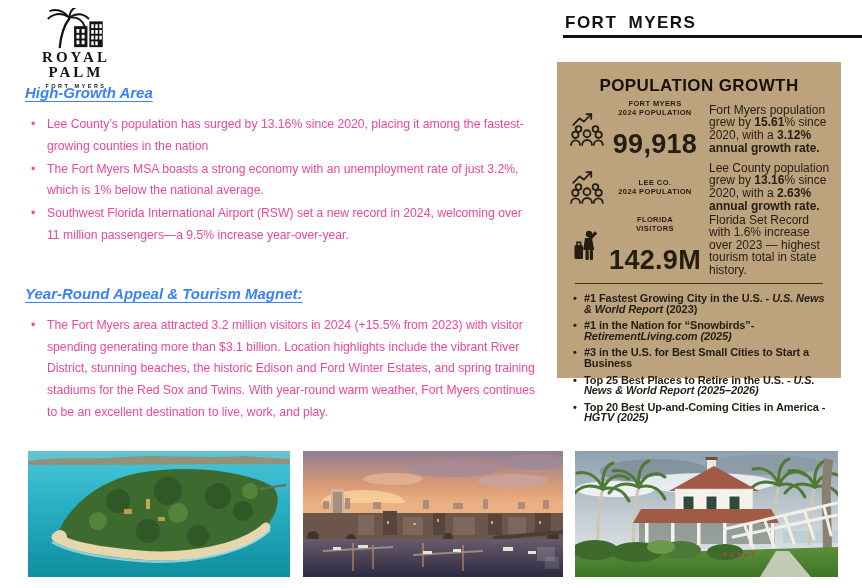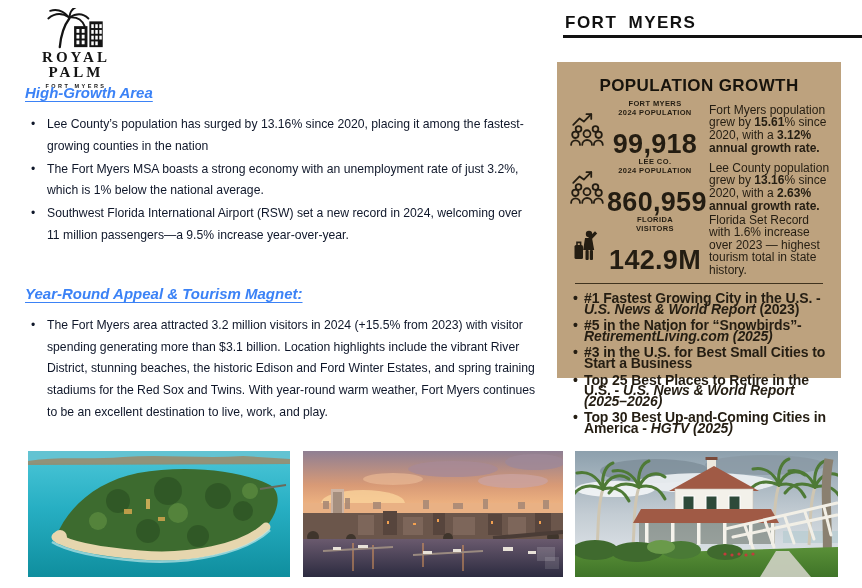--- a/index.html
+++ b/index.html
@@ -17,37 +17,37 @@
              letter-spacing:1.5px;word-spacing:5px;color:#111;}
   .hdr-rule{position:absolute;left:563px;top:35px;width:299px;height:3px;background:#111;}
 
   
   .left-col{position:absolute;left:25px;top:84px;width:512px;}
   .sec-head{font-size:15px;font-weight:bold;font-style:italic;margin:0 0 13px 0;
             text-decoration:underline;text-underline-offset:3px;color:#3b82f6;}
   .sec-head.second{margin-top:38px;}
   ul.bullets{list-style:none;margin:0;padding:0;}
   ul.bullets li{position:relative;padding-left:22px;font-size:12.2px;line-height:21.8px;
-                margin-bottom:1px;color:#0f172a;}
+                margin-bottom:1px;color:#ec4899;}
   ul.bullets li::before{content:"•";position:absolute;left:6px;top:0;}
 
   
   .panel{position:absolute;left:557px;top:62px;width:284px;height:316px;background:#bda27e;color:#241d12;}
   .panel-title{text-align:center;font-size:17px;font-weight:bold;letter-spacing:.4px;padding-top:14px;color:#17130c;}
   .stat-row{display:flex;align-items:center;margin-top:8px;padding:0 10px;height:50px;}
   .stat-icon{width:40px;flex:0 0 40px;display:flex;justify-content:center;}
   .stat-main{width:96px;flex:0 0 96px;text-align:center;}
   .stat-label{font-size:7.5px;font-weight:bold;letter-spacing:.4px;line-height:9px;}
   .stat-value{font-size:27px;font-weight:bold;letter-spacing:.3px;margin-top:12px;white-space:nowrap;}
   .stat-desc{flex:1;font-size:12px;line-height:12.6px;padding-left:6px;color:#241d12;}
   .stat-desc b{font-weight:bold;}
   .panel-divider{height:1px;background:#40331f;margin:13px 18px 0 18px;}
   .rank-title{text-align:center;font-size:16px;font-weight:bold;letter-spacing:.4px;margin-top:10px;color:#17130c;}
   ul.ranks{list-style:none;margin:9px 12px 0 14px;padding:0;}
-  ul.ranks li{position:relative;padding-left:13px;font-size:14px;font-weight:bold;
+  ul.ranks li{position:relative;padding-left:13px;font-size:11px;font-weight:bold;
               line-height:10.6px;margin-bottom:6px;letter-spacing:-0.1px;color:#241d12;}
   ul.ranks li::before{content:"•";position:absolute;left:2px;top:0;}
   ul.ranks i{font-style:italic;}
 
   
   .photo{position:absolute;top:451px;height:126px;overflow:hidden;}
   .photo svg{display:block;width:100%;height:100%;}
   #photo1{left:28px;width:262px;}
   #photo2{left:303px;width:260px;}
   #photo3{left:575px;width:263px;}
@@ -157,21 +157,20 @@
             <path d="M12.5,32 a4.6,4.6 0 0 1 9.2,0"></path>
             <path d="M23.5,32 a4.2,4.2 0 0 1 8.4,0"></path>
           </g>
         </svg>
       </div>
       <div class="stat-main">
         <div class="stat-label">
           <span style="display:block">LEE CO.</span>
           <span style="display:block">2024 POPULATION</span>
         </div>
-        <div class="stat-value">860,959</div>
       </div>
       <div class="stat-desc"><span>Lee County population grew by </span><b>13.16</b><span>% since 2020, with a </span><b>2.63% annual growth rate.</b></div>
     </div>
 
     <div class="stat-row">
       <div class="stat-icon">
         <svg width="34" height="36" viewBox="0 0 34 34">
           <g fill="#241d12">
             <circle cx="19" cy="6" r="3.2"></circle>
             <path d="M15,10 h7 l2.2,12 h-11 z"></path>
@@ -190,24 +189,24 @@
         </div>
         <div class="stat-value">142.9M</div>
       </div>
       <div class="stat-desc"><span>Florida Set Record with 1.6% increase over 2023 — highest tourism total in state history.</span><b></b><span></span><b></b></div>
     </div>
 
     <div class="panel-divider"></div>
 
     <ul class="ranks">
       <li><span>#1 Fastest Growing City in the U.S. - </span><i>U.S. News &amp; World Report</i><span> (2023)</span></li>
-      <li><span>#5 in the Nation for “Snowbirds”- </span><i>RetirementLiving.com (2025)</i><span></span></li>
+      <li><span>#1 in the Nation for “Snowbirds”- </span><i>RetirementLiving.com (2025)</i><span></span></li>
       <li><span>#3 in the U.S. for Best Small Cities to Start a Business</span><i></i><span></span></li>
       <li><span>Top 25 Best Places to Retire in the U.S. - </span><i>U.S. News &amp; World Report (2025–2026)</i><span></span></li>
-      <li><span>Top 30 Best Up-and-Coming Cities in America - </span><i>HGTV (2025)</i><span></span></li>
+      <li><span>Top 20 Best Up-and-Coming Cities in America - </span><i>HGTV (2025)</i><span></span></li>
     </ul>
   </div>
 
   <div class="photo" id="photo1">
     <svg viewBox="0 0 262 126" preserveAspectRatio="none" role="img">
       <defs>
         <linearGradient id="p1w" x1="0" y1="0" x2="0" y2="1">
           <stop offset="0" stop-color="#4cc6d8"></stop>
             <stop offset="0.45" stop-color="#27afc3"></stop>
             <stop offset="1" stop-color="#0f8e9e"></stop>

